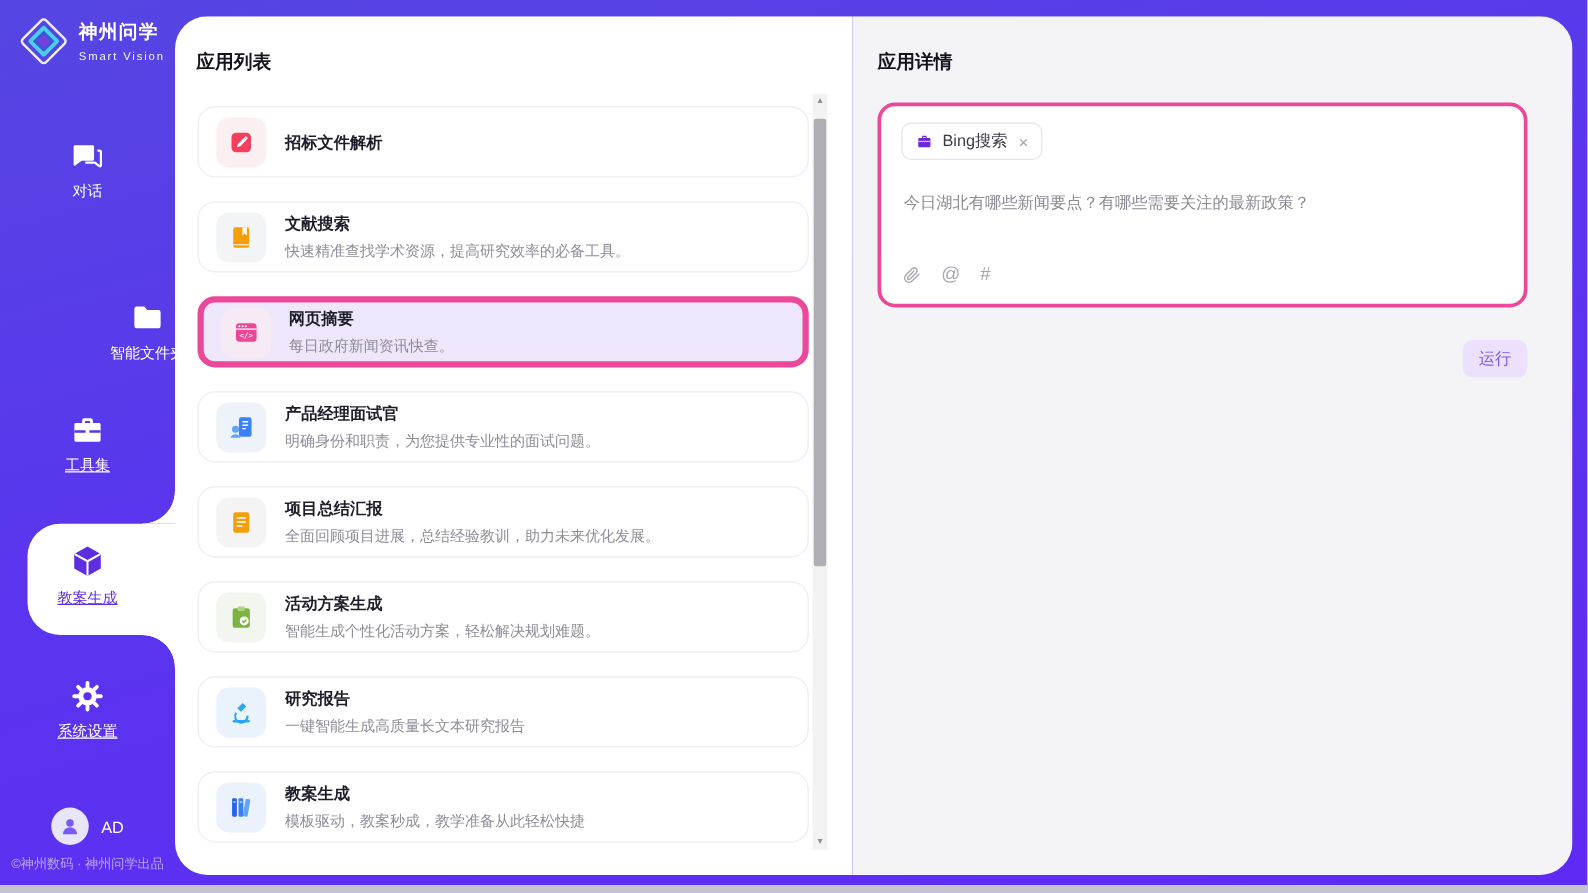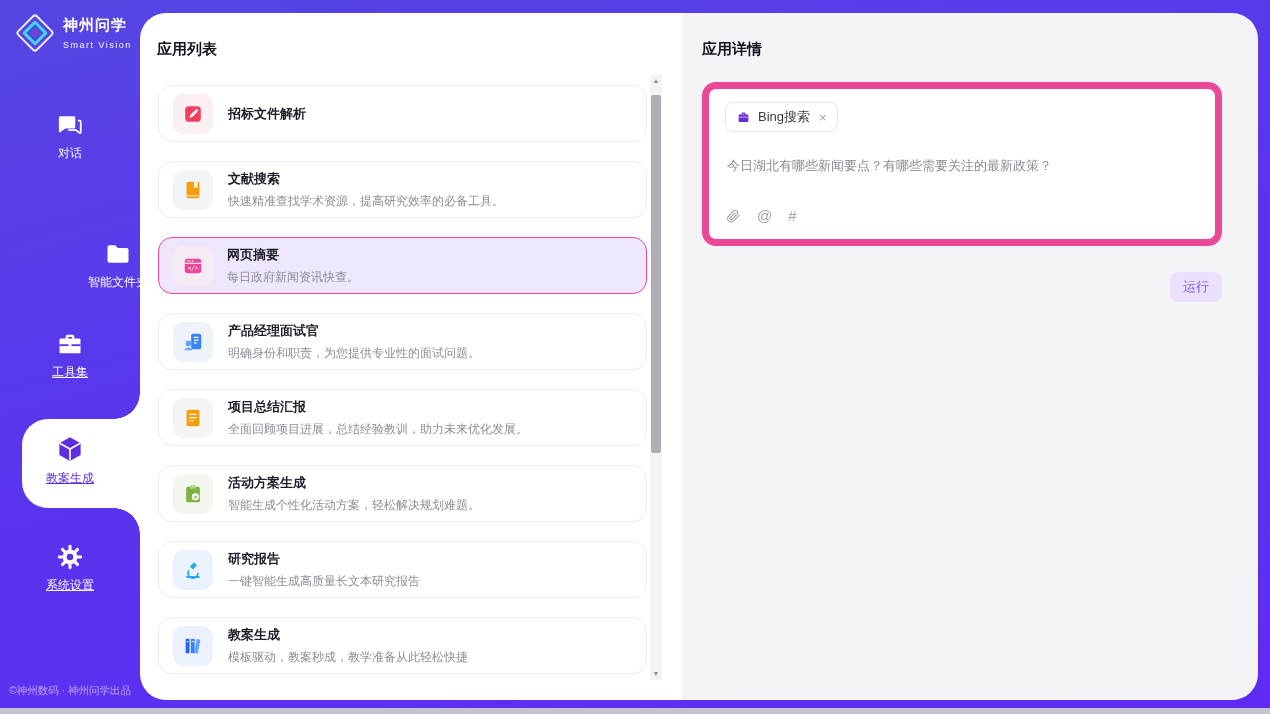--- a/index.html
+++ b/index.html
@@ -40,37 +40,37 @@
   .list-panel { position:relative; width:542px; flex:none; background:#fff; }
   .detail-panel { position:relative; flex:1; background:#f4f4f6; }
   .panel-title { position:absolute; font-size:15px; font-weight:bold; color:#14141f; }
   .list-panel .panel-title { left:17px; top:27px; }
   .detail-panel .panel-title { left:20px; top:27px; }
 
   
   .cards { position:absolute; left:18px; top:72px; width:489px; }
   .card { height:57px; margin-bottom:19px; background:#fff; border:1px solid #ececf2; border-radius:14px;
     display:flex; align-items:center; gap:15px; padding:0 14px; cursor:pointer; }
-  .card.selected { background:#eee6fb; border:1px solid #ec4899;gap:14px; }
+  .card.selected { background:#eee6fb; border:5px solid #ec4899;gap:14px; }
   .card-icon { width:40px; height:40px; border-radius:10px; flex:none; display:flex; align-items:center; justify-content:center; }
   .ic1 { background:#faf0f2; } .ic2 { background:#f3f4f6; } .ic3 { background:#f6ebf5; }
   .ic4 { background:#eef3fa; } .ic5 { background:#f4f4f4; } .ic6 { background:#f2f6ee; }
   .ic7 { background:#eaf3fc; } .ic8 { background:#ecf2fb; }
   .card-title { font-size:13px; font-weight:bold; color:#1e1e2a; }
   .card-desc { font-size:12px; color:#8d8d98; margin-top:5px; }
 
   
   .scrollbar { position:absolute; left:510px; top:62px; width:12px; height:605px; background:#f3f3f4; }
   .sb-arrow { position:absolute; left:0; width:12px; height:12px; font-size:7px; line-height:12px; text-align:center; color:#8f8f97; cursor:pointer; }
   .sb-up { top:0; } .sb-down { bottom:0; }
   .sb-thumb { position:absolute; left:1px; top:20px; width:10px; height:358px; background:#aeaeb4; border-radius:2px; cursor:pointer; }
 
   
   .detail-card { position:absolute; left:20px; top:69px; width:520px; height:164px;
-    background:#fff; border:7px solid #ec4899; border-radius:14px; }
+    background:#fff; border:3px solid #ec4899; border-radius:14px; }
   .tool-tag { position:absolute; left:16px; top:13px; height:30px; display:inline-flex; align-items:center; gap:7px;
     padding:0 10px; background:#fff; border:1px solid #e4e4ea; border-radius:8px; }
   .tool-tag-label { font-size:13px; color:#3a3a46; }
   .tool-tag-close { font-size:13px; color:#a0a0aa; margin-left:2px; cursor:pointer; }
   .query-text { position:absolute; left:18px; top:68px; width:480px; font-size:13px; color:#8a8a94; }
   .attach-row { position:absolute; left:17px; bottom:15px; display:flex; align-items:center; gap:16px; color:#a6a6b0; }
   .attach-sym { font-size:15px; line-height:16px; cursor:pointer; }
   .run-button { position:absolute; left:488px; top:259px; padding:6px 13px; background:#ebe1fc; color:#7b57f0;
     font-size:13px; border:none; border-radius:8px; cursor:pointer; }
 </style>
@@ -140,20 +140,29 @@
           <rect x="10.7" y="1.6" width="2.6" height="5" rx="1.2" transform="rotate(225 12 12)"></rect>
           <rect x="10.7" y="1.6" width="2.6" height="5" rx="1.2" transform="rotate(270 12 12)"></rect>
           <rect x="10.7" y="1.6" width="2.6" height="5" rx="1.2" transform="rotate(315 12 12)"></rect>
           <circle cx="12" cy="12" r="6.4"></circle>
         </g>
         <circle cx="12" cy="12" r="2.8" fill="#5c2ef2"></circle>
       </svg>
       <div class="nav-label underlined">系统设置</div>
     </div>
 
+    <div class="user-row">
+      <div class="avatar">
+        <svg width="18" height="18" viewBox="0 0 24 24">
+          <circle cx="12" cy="8.5" r="4" fill="#7a5af5"></circle>
+          <path d="M4.5 20.5a7.5 7.5 0 0 1 15 0z" fill="#7a5af5"></path>
+        </svg>
+      </div>
+      <span class="user-name">AD</span>
+    </div>
 
     <div class="side-footer">©神州数码 · 神州问学出品</div>
   </nav>
 
   <main class="content">
 
     <section class="list-panel">
       <h2 class="panel-title">应用列表</h2>
 
       <div class="cards">

